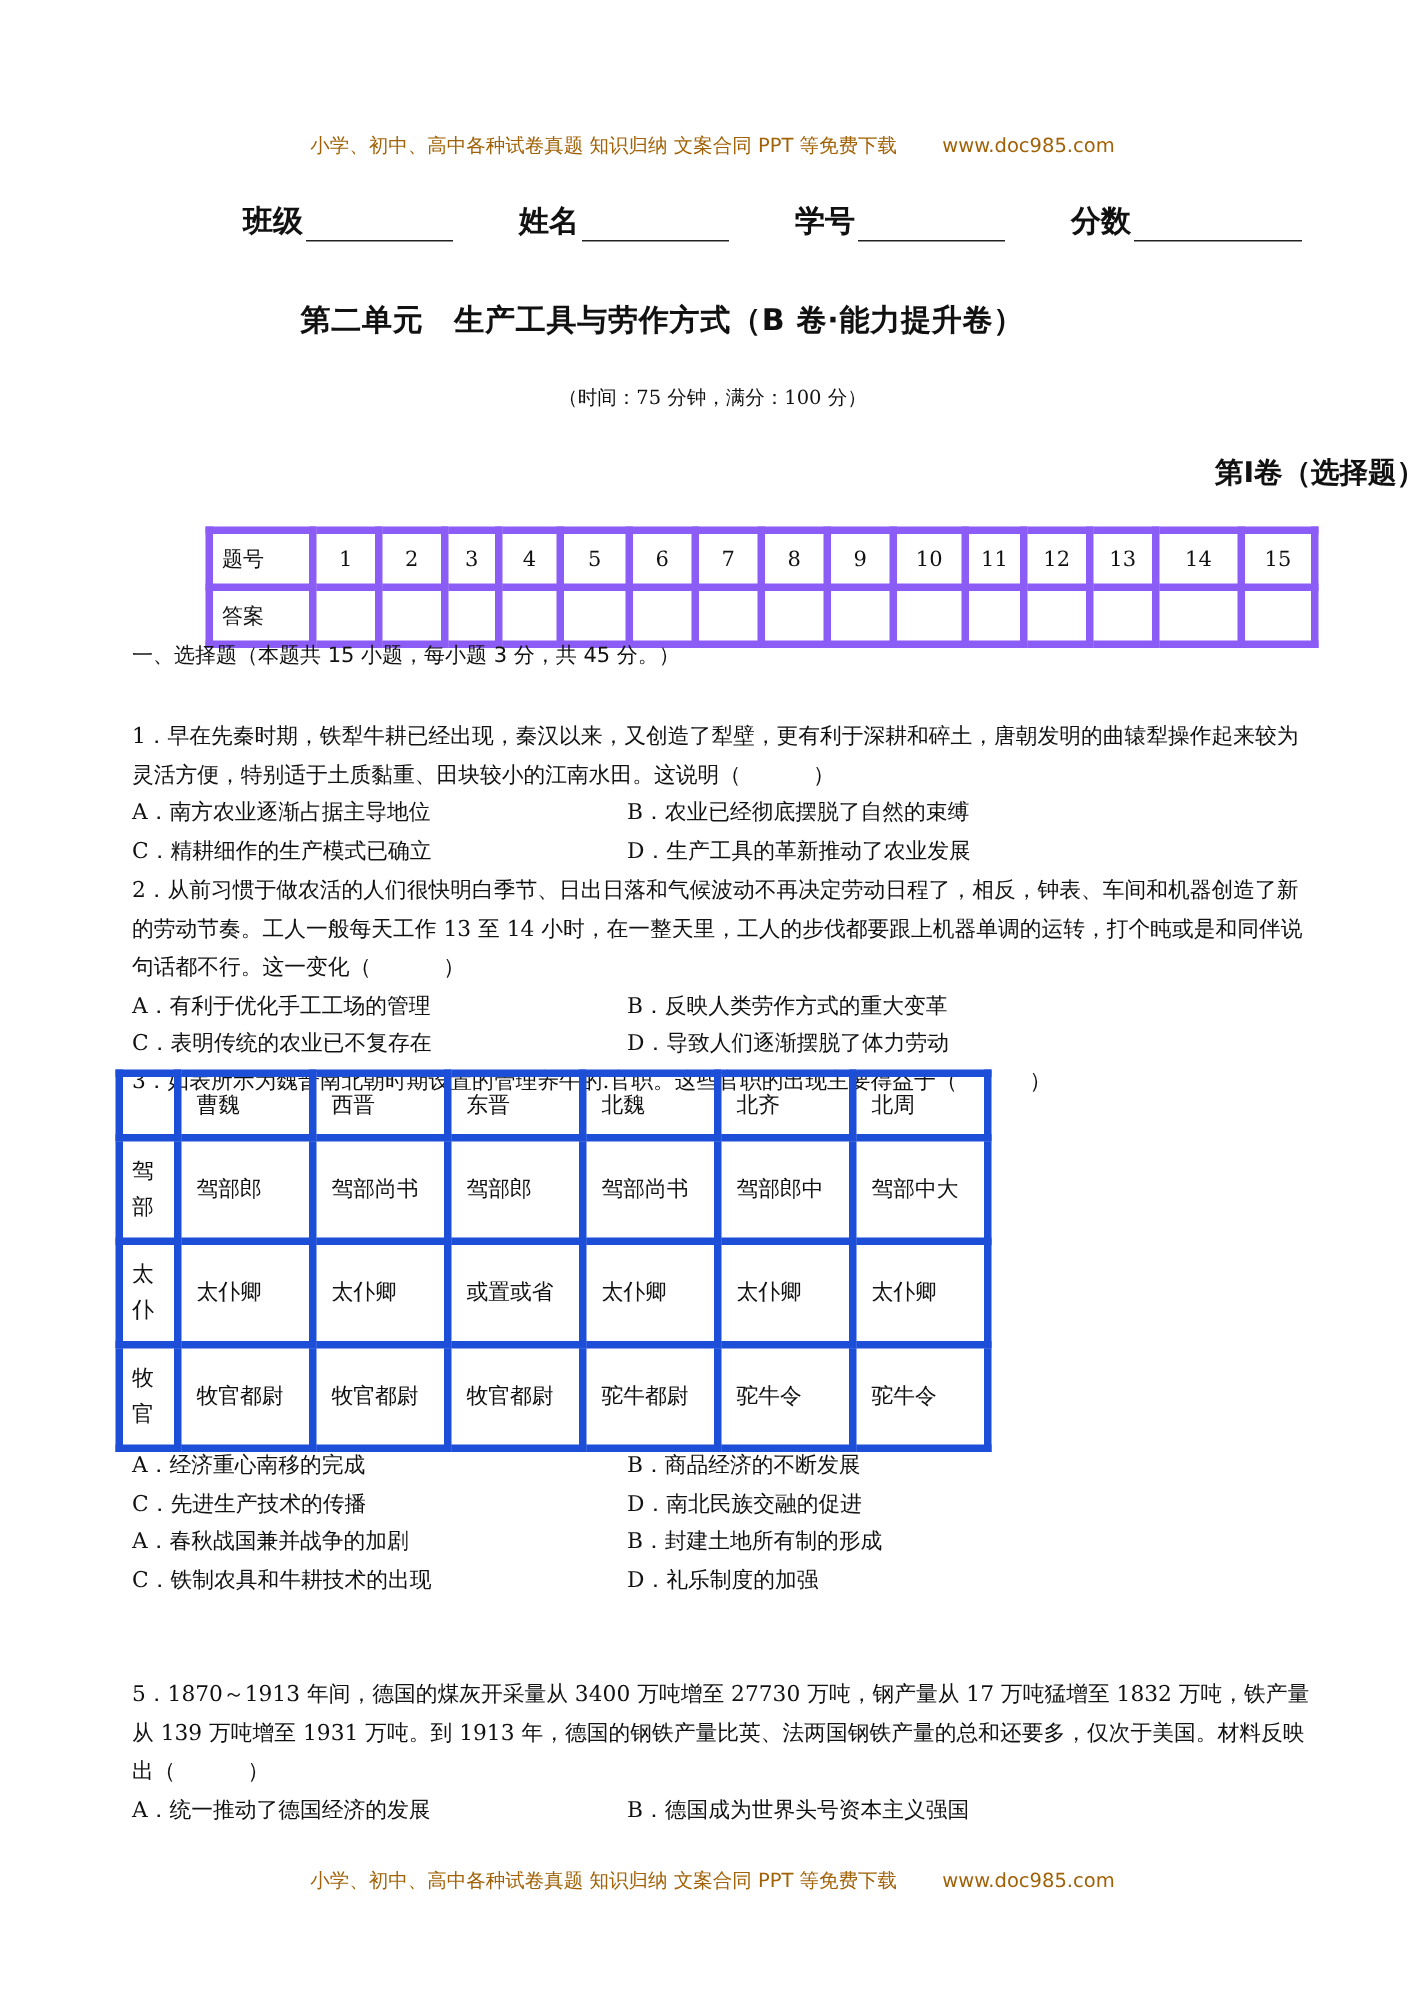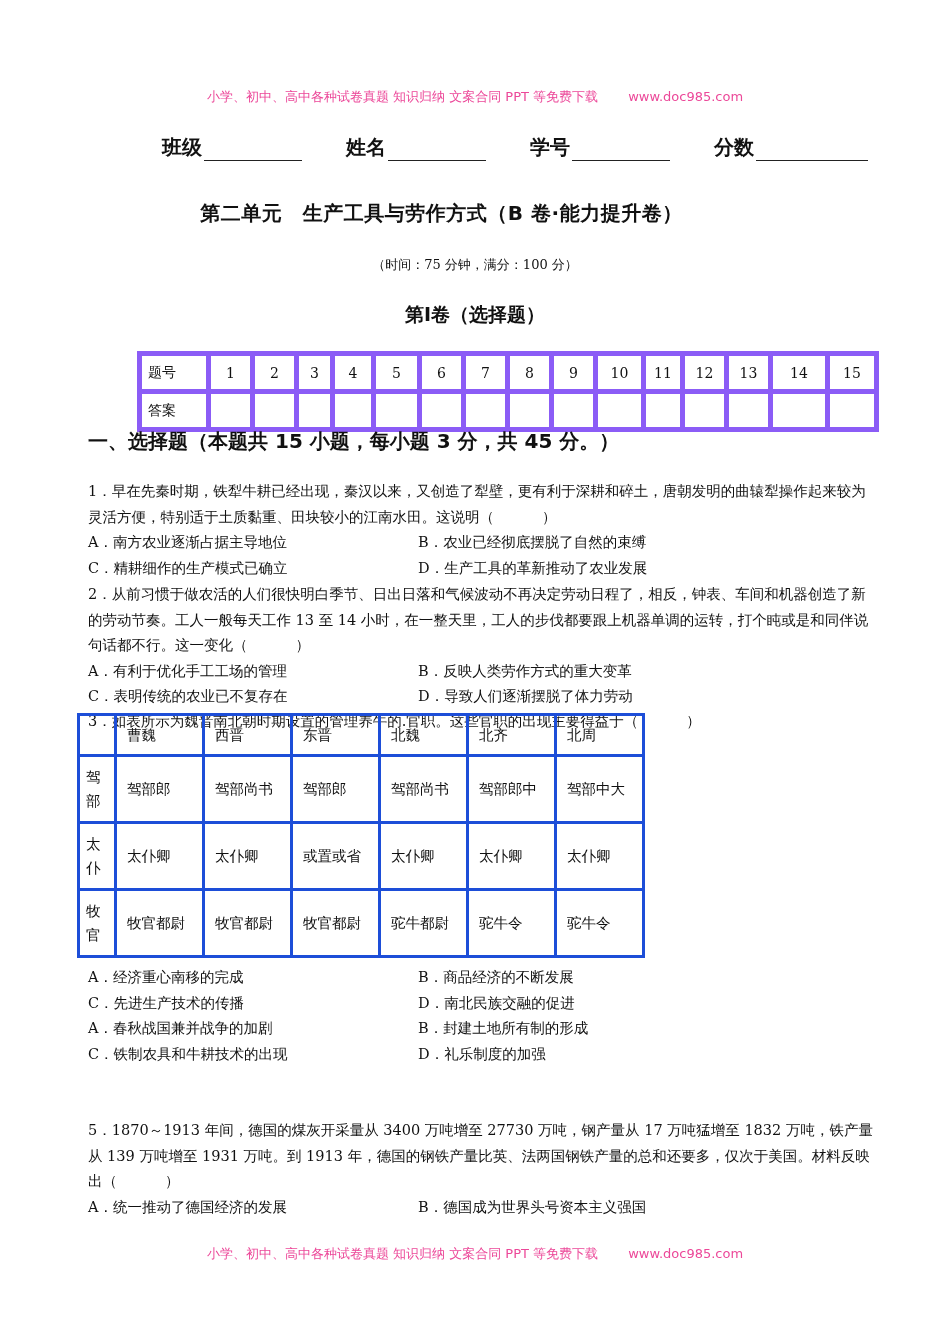--- a/index.html
+++ b/index.html
@@ -1,50 +1,50 @@
 <!DOCTYPE html>
 <html><head>
 <meta charset="utf-8">
 <style>
   html, body { margin: 0; padding: 0; background: #ffffff; }
   body { width: 950px; height: 1344px; position: relative; overflow: hidden;
          font-family: "DejaVu Serif", "Liberation Serif", serif; color: #111; }
   .hdr { position: absolute; left: 0; width: 950px; text-align: center;
-         font-family: "DejaVu Sans", "Liberation Sans", sans-serif; font-size: 13px; color: #ec4899; }
+         font-family: "DejaVu Sans", "Liberation Sans", sans-serif; font-size: 13px; color: #a16207; }
   .hdr .url { margin-left: 26px; }
   #top-hdr { top: 88px; }
   #bot-hdr { top: 1245px; }
 
   .fields { position: absolute; top: 134px; left: 162px; font-family: "DejaVu Sans", sans-serif;
             font-size: 20px; font-weight: bold; display: flex; }
   .field { display: flex; align-items: flex-end; margin-right: 44px; }
   .field .line { display: inline-block; width: 98px; border-bottom: 1.5px solid #222; height: 22px; margin-left: 2px; }
   .field.last .line { width: 112px; }
 
   .title { position: absolute; top: 200px; left: 0; width: 883px; text-align: center;
            font-family: "DejaVu Sans", sans-serif; font-size: 20px; font-weight: bold; letter-spacing: 0.5px; }
   .subtitle { position: absolute; top: 256px; left: 0; width: 950px; text-align: center; font-size: 13px; }
-  .section-title { position: absolute; top: 302px; left: 0; width: 950px; text-align: center;
+  .section-title { position: absolute; top: 302px; left: 0; width: 950px; text-align: right;
                    font-family: "DejaVu Sans", sans-serif; font-size: 19px; font-weight: bold; }
 
   table { border-collapse: collapse; }
   .ans-table { position: absolute; top: 351px; left: 137px; font-size: 14px; }
   .ans-table td { border: 5px solid #8b5cf6; height: 33px; text-align: center; padding: 0; }
   .ans-table td.lab { width: 58px; text-align: left; padding-left: 6px; }
 
   .q-heading { position: absolute; top: 428px; left: 88px; font-family: "DejaVu Sans", sans-serif;
-               font-size: 20px; font-weight: bold; }
+               font-size: 14px; font-weight: normal; }
 
   .q { position: absolute; left: 88px; width: 790px; font-size: 14.5px; line-height: 25.5px; margin-top: 21px; }
   .opts { display: flex; flex-wrap: wrap; }
   .opts span { width: 330px; }
   .blank { display: inline-block; width: 48px; }
 
   .tbl3 { position: absolute; top: 713px; left: 77px; font-size: 14.5px; }
-  .tbl3 td { border: 3px solid #1d4ed8; padding: 4px 10px; line-height: 24px; vertical-align: middle; }
+  .tbl3 td { border: 5px solid #1d4ed8; padding: 4px 10px; line-height: 24px; vertical-align: middle; }
   .tbl3 tr.h td { height: 30px; }
   .tbl3 tr.r td { height: 56px; }
   .tbl3 td.rh { width: 22px; padding: 4px 6px; }
 </style>
 </head>
 <body>
 
 <div class="hdr" id="top-hdr">
   <span>小学、初中、高中各种试卷真题  知识归纳  文案合同  PPT 等免费下载</span>
   <span class="url">www.doc985.com</span>

